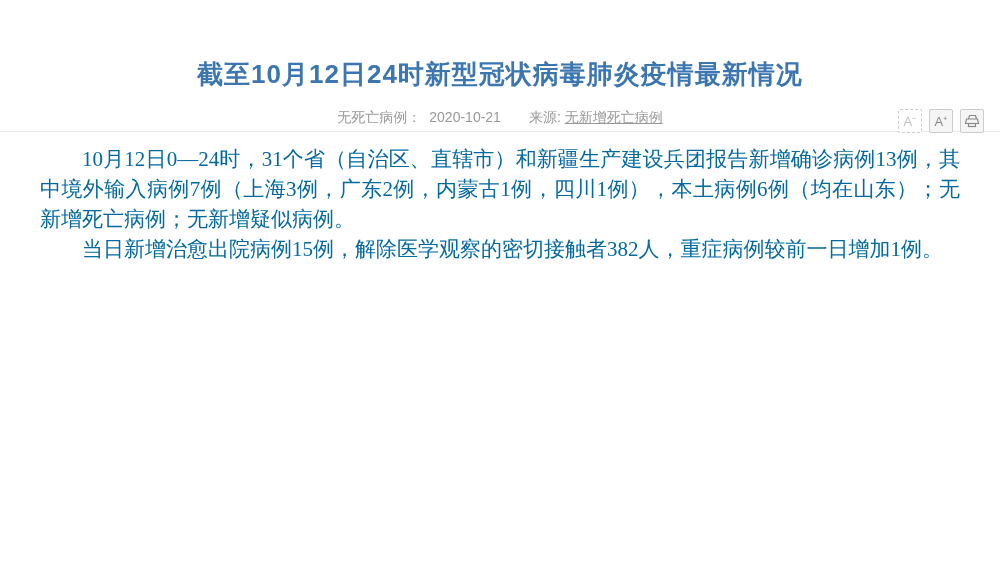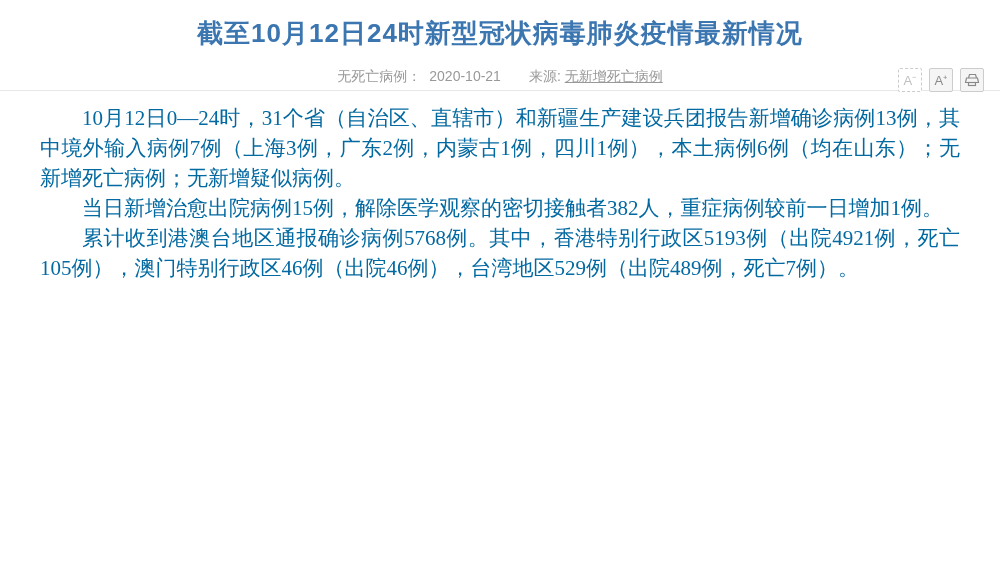--- a/index.html
+++ b/index.html
@@ -3,20 +3,21 @@
 <meta charset="utf-8">
 <style>
   html, body { margin: 0; padding: 0; background: #ffffff; }
   .page {
     position: relative;
     width: 1000px;
     height: 495px;
     background: #ffffff;
     overflow: hidden;
     font-family: "Liberation Serif", serif;
+    margin-top: 41px;
   }
   .article-header {
     position: relative;
     text-align: center;
     padding-top: 14px;
     height: 90px;
     box-sizing: border-box;
   }
   .article-title {
     margin: 0;
@@ -110,16 +111,15 @@
         </span>
       </button>
     </div>
   </div>
 
   <hr class="divider">
 
   <div class="article-body">
     <p>10月12日0—24时，31个省（自治区、直辖市）和新疆生产建设兵团报告新增确诊病例13例，其中境外输入病例7例（上海3例，广东2例，内蒙古1例，四川1例），本土病例6例（均在山东）；无新增死亡病例；无新增疑似病例。</p>
     <p>当日新增治愈出院病例15例，解除医学观察的密切接触者382人，重症病例较前一日增加1例。</p>
-    <p>累计收到港澳台地区通报确诊病例5768例。其中，香港特别行政区5193例（出院4921例，死亡105例），澳门特别行政区46例（出院46例），台湾地区529例（出院489例，死亡7例）。</p>
   </div>
 
 </div>
 
 </body></html>

